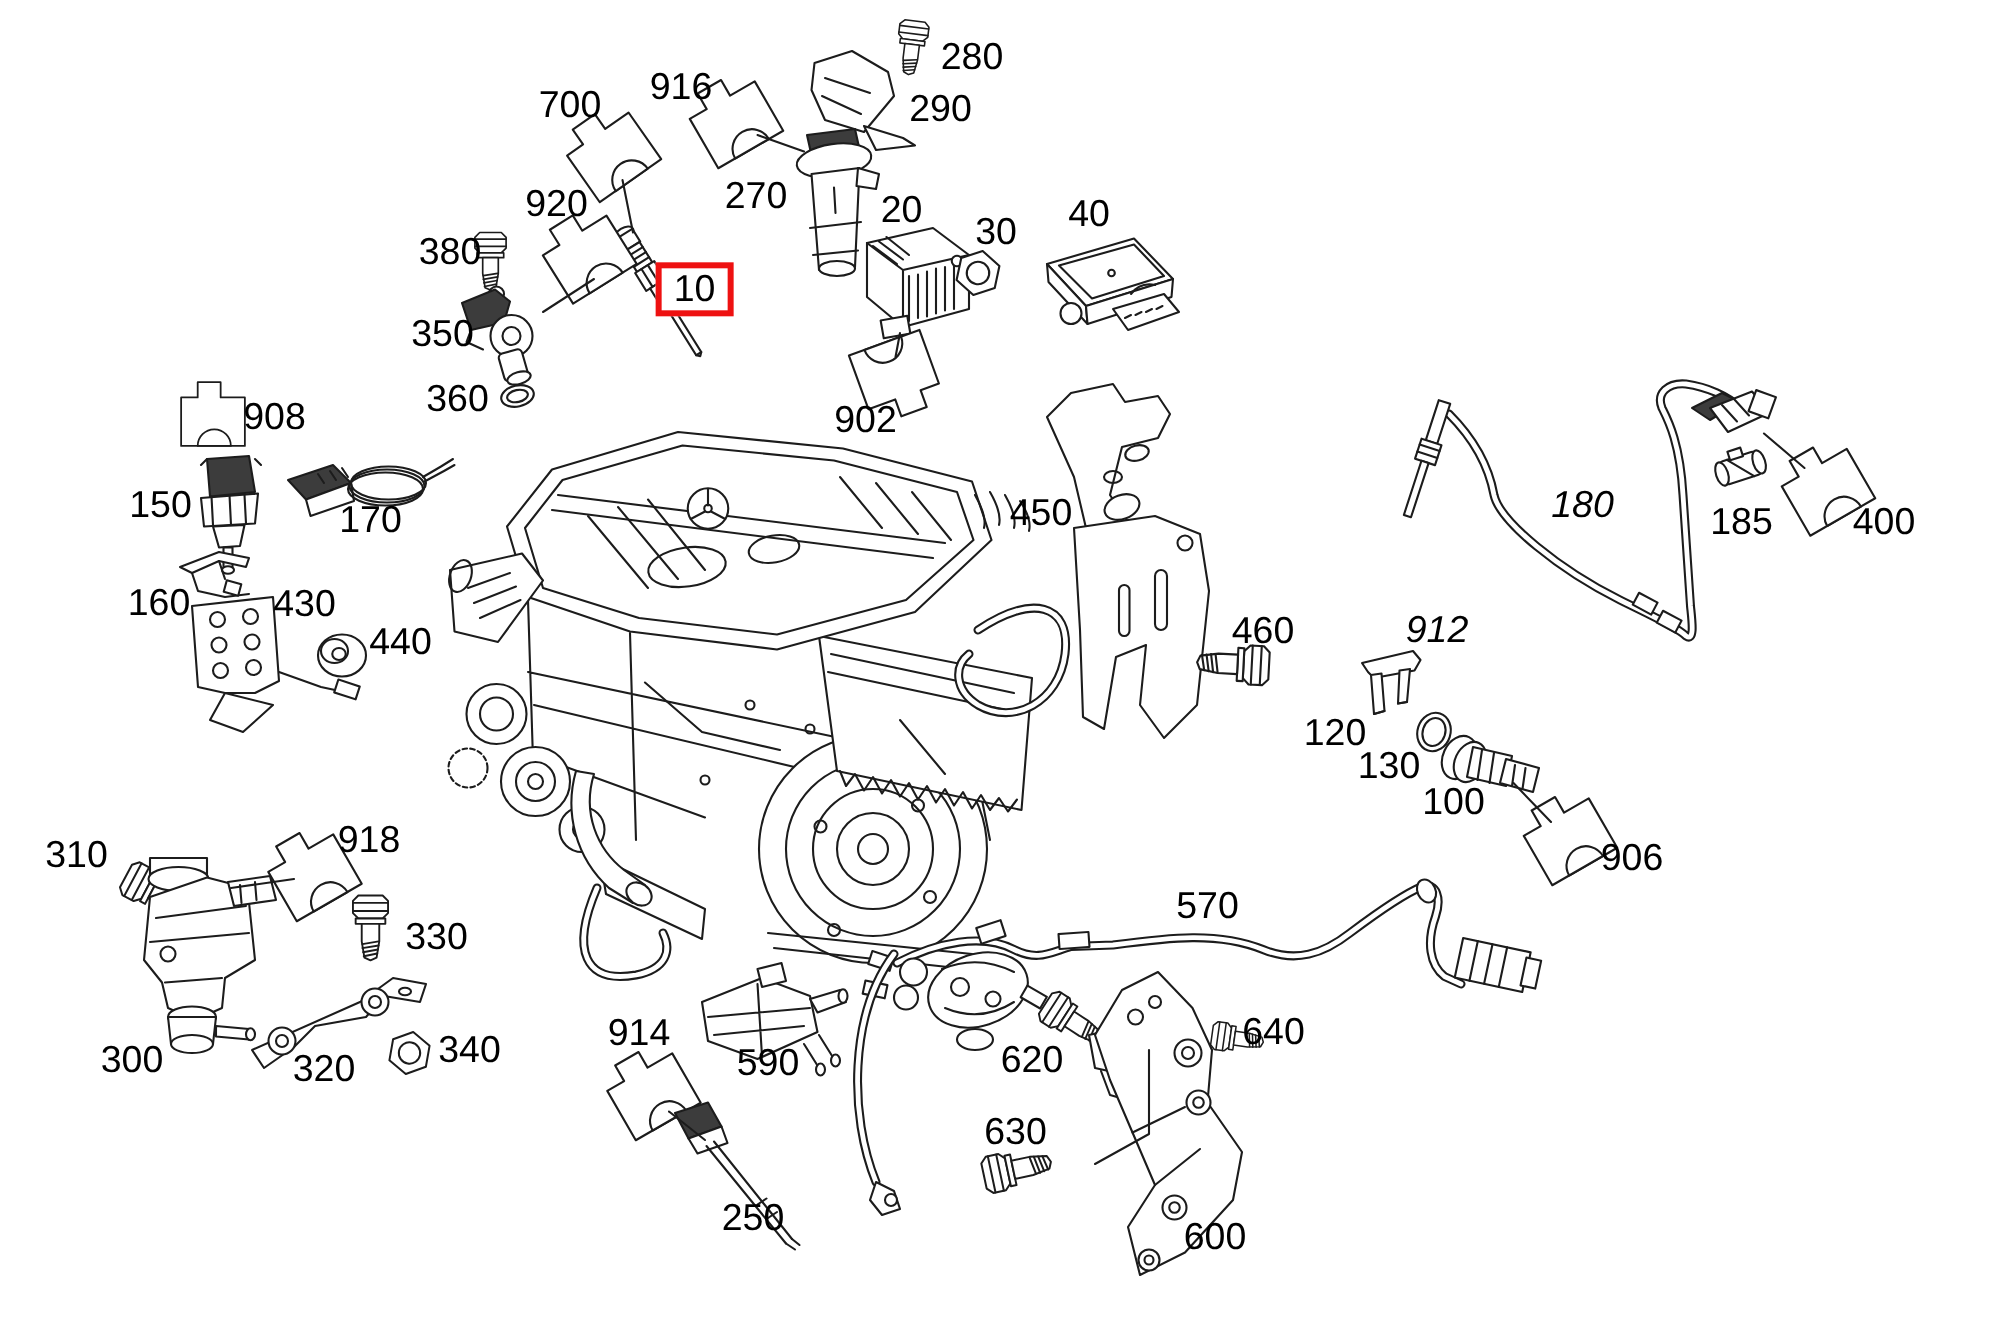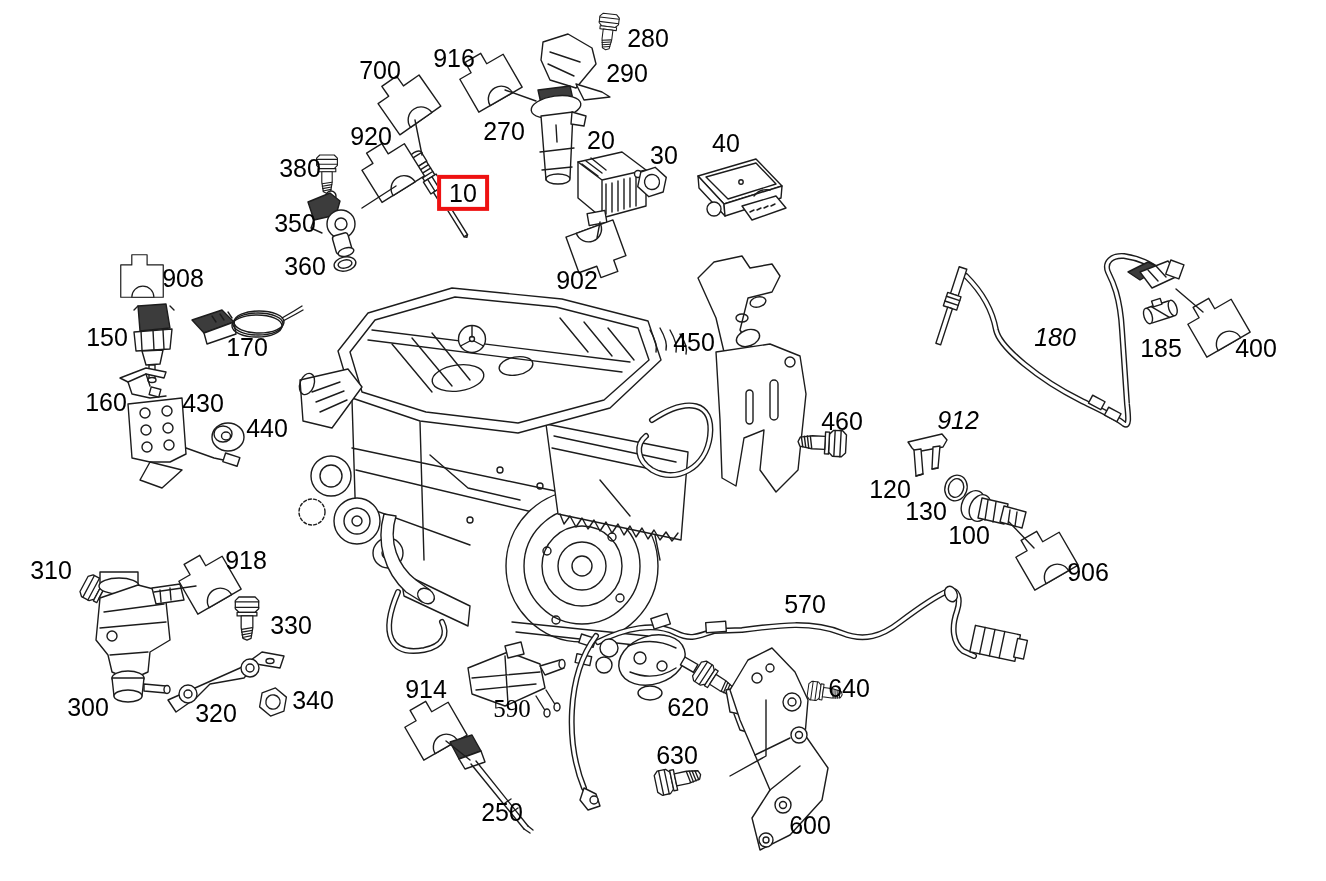--- a/index.html
+++ b/index.html
@@ -427,21 +427,21 @@
       <div class="part-label" style="left: 291px; top: 625px;">330</div>
       <div class="part-label" style="left: 313px; top: 700px;">340</div>
       <div class="part-label" style="left: 295px; top: 223px;">350</div>
       <div class="part-label" style="left: 305px; top: 266px;">360</div>
       <div class="part-label" style="left: 300px; top: 168px;">380</div>
       <div class="part-label" style="left: 203px; top: 403px;">430</div>
       <div class="part-label" style="left: 267px; top: 428px;">440</div>
       <div class="part-label" style="left: 694px; top: 342px;">450</div>
       <div class="part-label" style="left: 842px; top: 421px;">460</div>
       <div class="part-label" style="left: 805px; top: 604px;">570</div>
-      <div class="part-label" style="left: 512px; top: 709px; font-family: Liberation Serif, serif;">590</div>
+      <div class="part-label" style="left: 512px; top: 709px;">590</div>
       <div class="part-label" style="left: 810px; top: 825px;">600</div>
       <div class="part-label" style="left: 688px; top: 707px;">620</div>
       <div class="part-label" style="left: 677px; top: 755px;">630</div>
       <div class="part-label" style="left: 849px; top: 688px;">640</div>
       <div class="part-label" style="left: 380px; top: 70px;">700</div>
       <div class="part-label" style="left: 577px; top: 280px;">902</div>
       <div class="part-label" style="left: 1088px; top: 572px;">906</div>
       <div class="part-label" style="left: 183px; top: 278px;">908</div>
       <div class="part-label" style="left: 1256px; top: 348px;">400</div>
       <div class="part-label" style="left: 958px; top: 420px; font-style: italic;">912</div>

